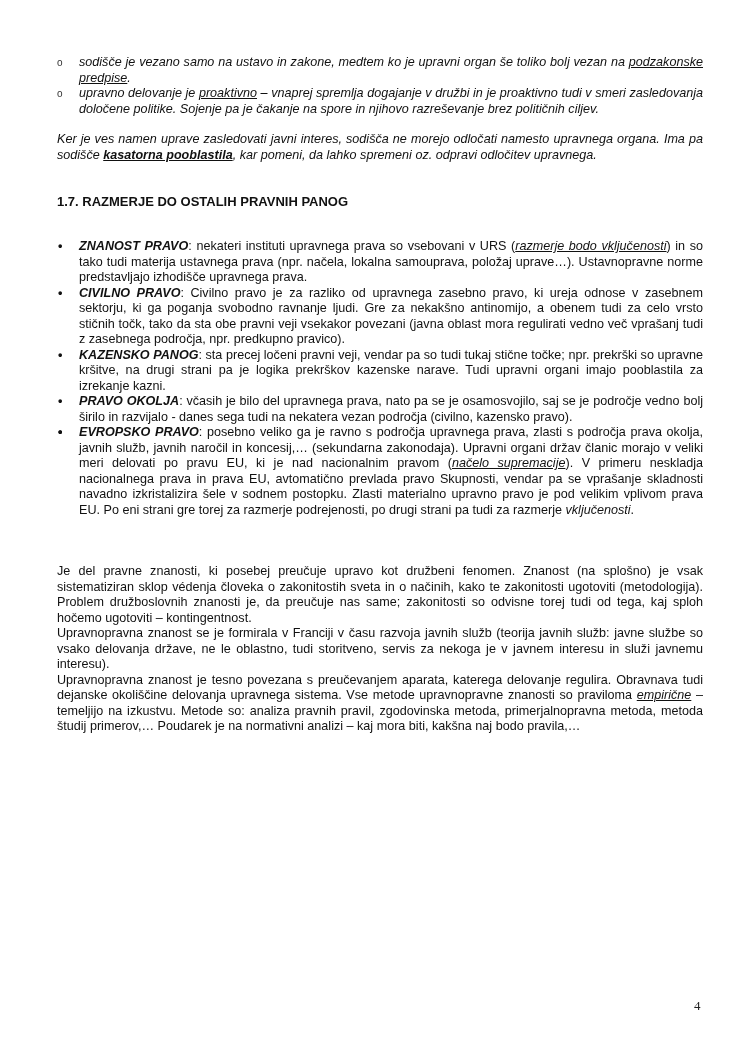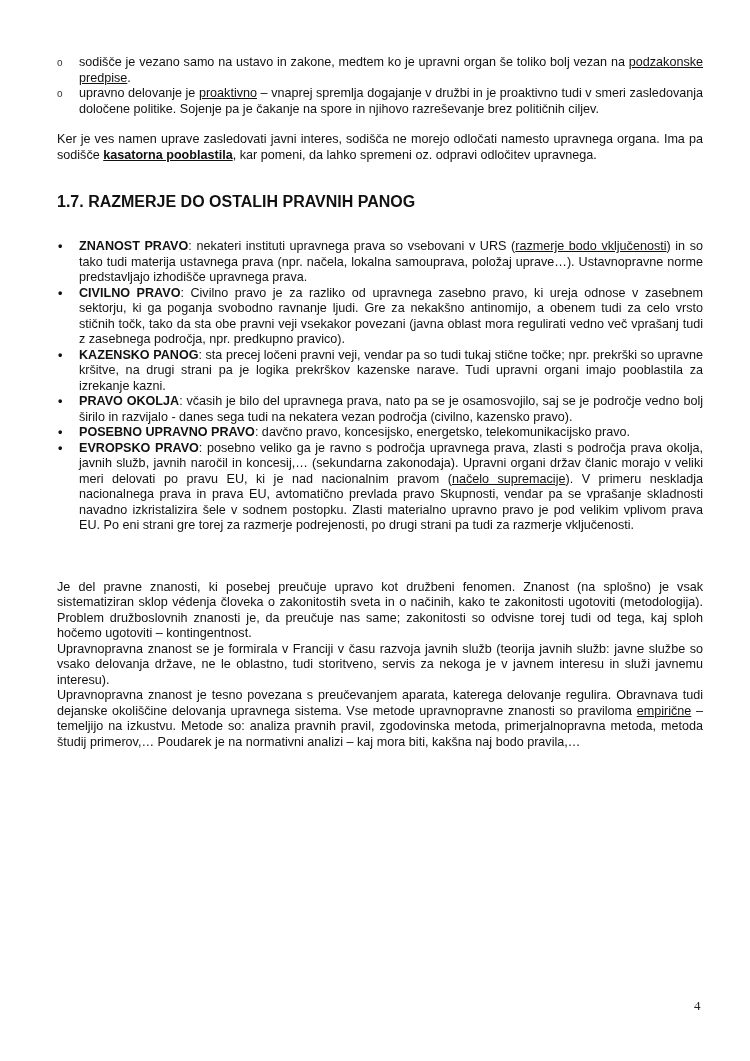--- a/index.html
+++ b/index.html
@@ -4,27 +4,27 @@
 <style>
   html, body { margin: 0; padding: 0; background: #ffffff; }
   body { width: 750px; height: 1061px; position: relative; overflow: hidden;
          font-family: "Liberation Sans", sans-serif; color: #111; }
   .page { position: absolute; left: 57px; top: 55px; width: 646px;
           font-size: 12.6px; line-height: 15.5px; text-align: justify; }
   .circ-list, .bullet-list { list-style: none; margin: 0; padding: 0; }
   .circ-list li, .bullet-list li { position: relative; padding-left: 22px; }
   .circ-list li .marker { position: absolute; left: 0; top: 0; font-style: normal; font-size: 10px; color: #333; }
   .bullet-list li .marker { position: absolute; left: 1px; top: 0; font-weight: bold; }
-  .it { }
+  .it { font-style: italic; }
   .u { text-decoration: underline; }
   .b { font-weight: bold; }
   p { margin: 0; }
   .gap-s { height: 15px; }
   .gap-m { height: 31px; }
-  h2 { font-size: 16px; font-weight: bold; margin: 0; line-height: 16px; }
+  h2 { font-size: 13px; font-weight: bold; margin: 0; line-height: 16px; }
   .page-number { position: absolute; left: 694px; top: 998px; font-family: "Liberation Serif", serif; font-size: 13px; color: #222; }
 </style>
 </head>
 <body>
 
 <div class="page">
 
   <ul class="circ-list">
     <li>
       <span class="marker">o</span>
@@ -61,21 +61,20 @@
     <li>
       <span class="marker">•</span>
       <span class="content"><span class="b it">KAZENSKO PANOG</span><span>: sta precej ločeni pravni veji, vendar pa so tudi tukaj stične točke; npr. prekrški so upravne kršitve, na drugi strani pa je logika prekrškov kazenske narave. Tudi upravni organi imajo pooblastila za izrekanje kazni.</span></span>
     </li>
     <li>
       <span class="marker">•</span>
       <span class="content"><span class="b it">PRAVO OKOLJA</span><span>: včasih je bilo del upravnega prava, nato pa se je osamosvojilo, saj se je področje vedno bolj širilo in razvijalo - danes sega tudi na nekatera vezan področja (civilno, kazensko pravo).</span></span>
     </li>
     <li>
       <span class="marker">•</span>
-      <span class="content"><span class="b it">POSEBNO UPRAVNO PRAVO</span><span>: davčno pravo, koncesijsko, energetsko, telekomunikacijsko pravo.</span></span>
     </li>
     <li>
       <span class="marker">•</span>
       <span class="content"><span class="b it">EVROPSKO PRAVO</span><span>: posebno veliko ga je ravno s področja upravnega prava, zlasti s področja prava okolja, javnih služb, javnih naročil in koncesij,… (sekundarna zakonodaja). Upravni organi držav članic morajo v veliki meri delovati po pravu EU, ki je nad nacionalnim pravom (</span><span class="it u">načelo supremacije</span><span>). V primeru neskladja nacionalnega prava in prava EU, avtomatično prevlada pravo Skupnosti, vendar pa se vprašanje skladnosti navadno izkristalizira šele v sodnem postopku. Zlasti materialno upravno pravo je pod velikim vplivom prava EU. Po eni strani gre torej za razmerje podrejenosti, po drugi strani pa tudi za razmerje </span><span class="it">vključenosti</span><span>.</span></span>
     </li>
   </ul>
 
   <div class="gap-m"></div>
 
 

